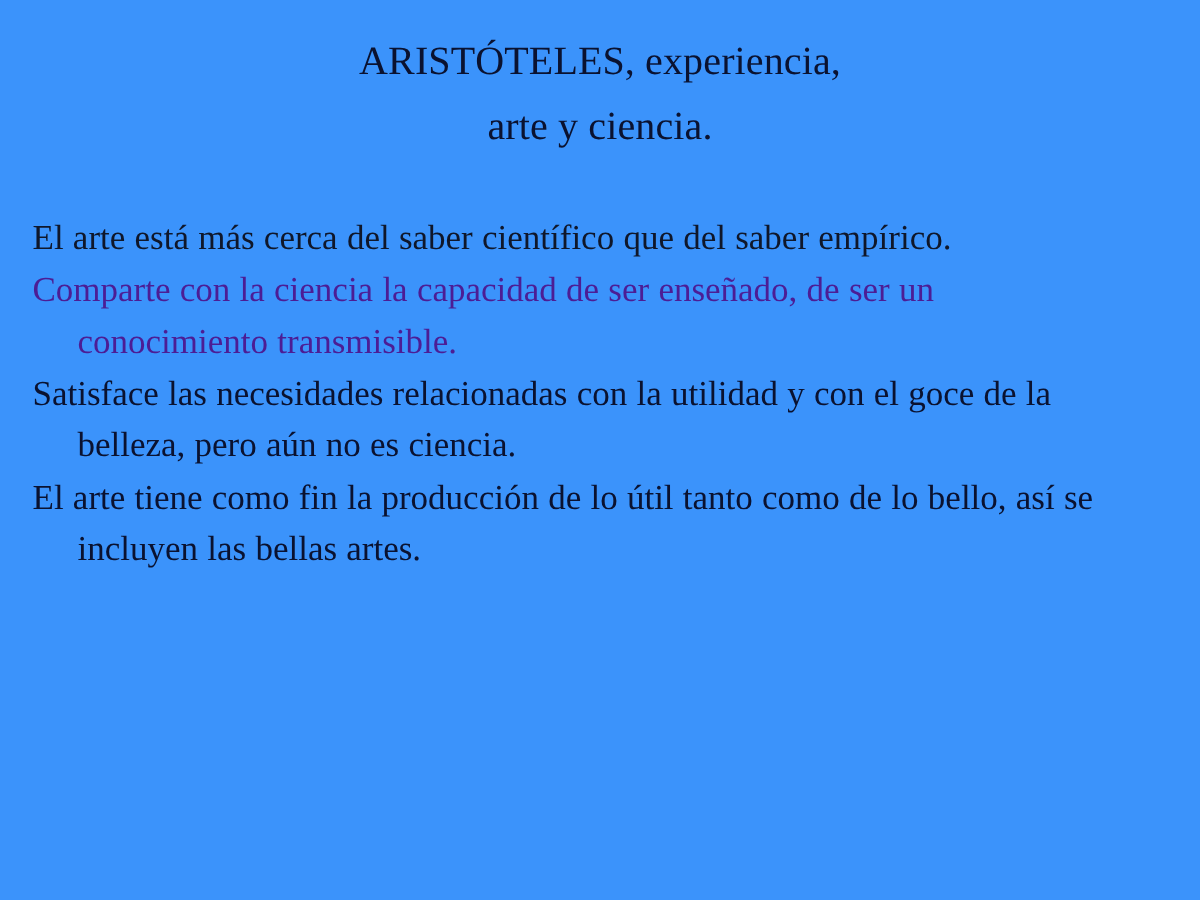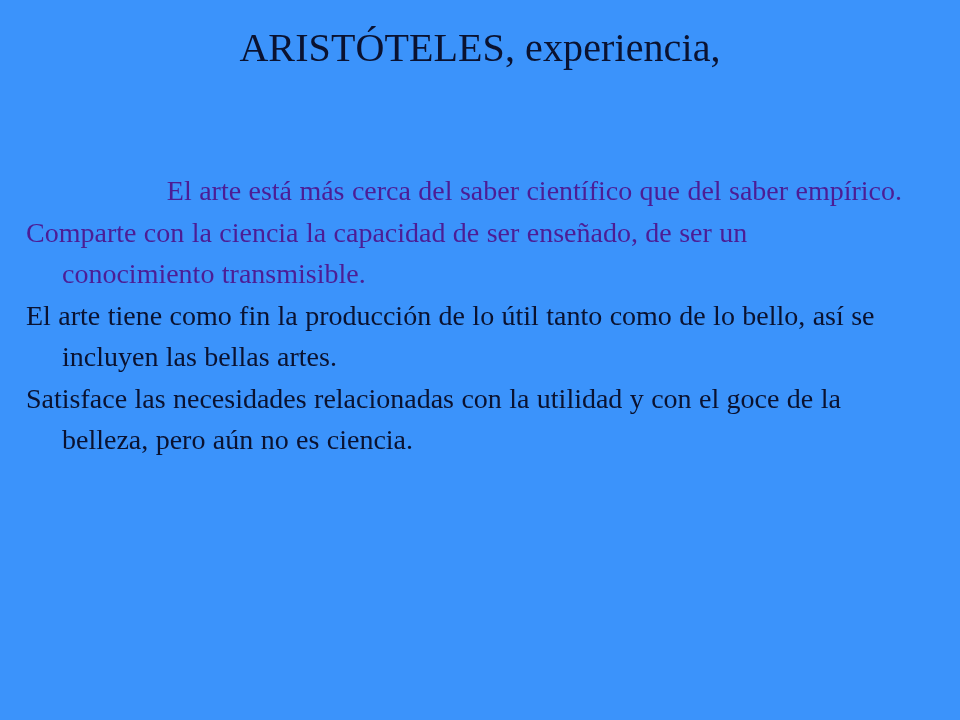--- a/index.html
+++ b/index.html
@@ -30,21 +30,21 @@
     top: 22px;
     width: 960px;
     text-align: center;
     padding: 0 40px;
     box-sizing: border-box;
   }
 
   #title-block .title-line {
     display: block;
     color: #0a1230;
-    font-size: 40px;
+    font-size: 32px;
     line-height: 52px;
     font-weight: normal;
     letter-spacing: 0.1px;
     white-space: pre;
   }
 
   
   #body-block {
     position: absolute;
     left: 26px;
@@ -64,22 +64,23 @@
     word-spacing: 0.4px;
   }
 </style>
 </head>
 <body>
 
 <div id="slide" style="background: rgb(59, 147, 251);">
 
   <div id="title-block">
     <span class="title-line" style="color: rgb(10, 18, 48);">ARISTÓTELES, experiencia,</span>
+    <span class="title-line" style="color: rgb(10, 18, 48);">arte y ciencia.</span>
   </div>
 
   <div id="body-block">
-    <p class="para" style="color: #4c1d95; text-align: right;">El arte está más cerca del saber científico que del saber empírico.</p>
+    <p class="para" style="color: #0f172a;">El arte está más cerca del saber científico que del saber empírico.</p>
     <p class="para" style="color: #4c1d95;">Comparte con la ciencia la capacidad de ser enseñado, de ser un conocimiento transmisible.</p>
+    <p class="para" style="color: rgb(10, 18, 48);">Satisface las necesidades relacionadas con la utilidad y con el goce de la belleza, pero aún no es ciencia.</p>
     <p class="para" style="color: rgb(10, 18, 48);">El arte tiene como fin la producción de lo útil tanto como de lo bello, así se incluyen las bellas artes.</p>
-    <p class="para" style="color: rgb(10, 18, 48);">Satisface las necesidades relacionadas con la utilidad y con el goce de la belleza, pero aún no es ciencia.</p>
   </div>
 
 </div>
 
 </body></html>

